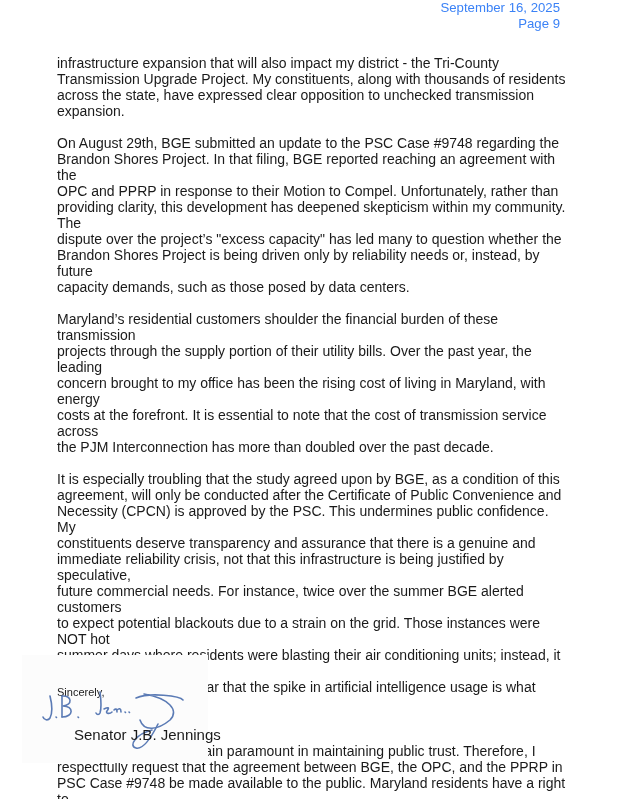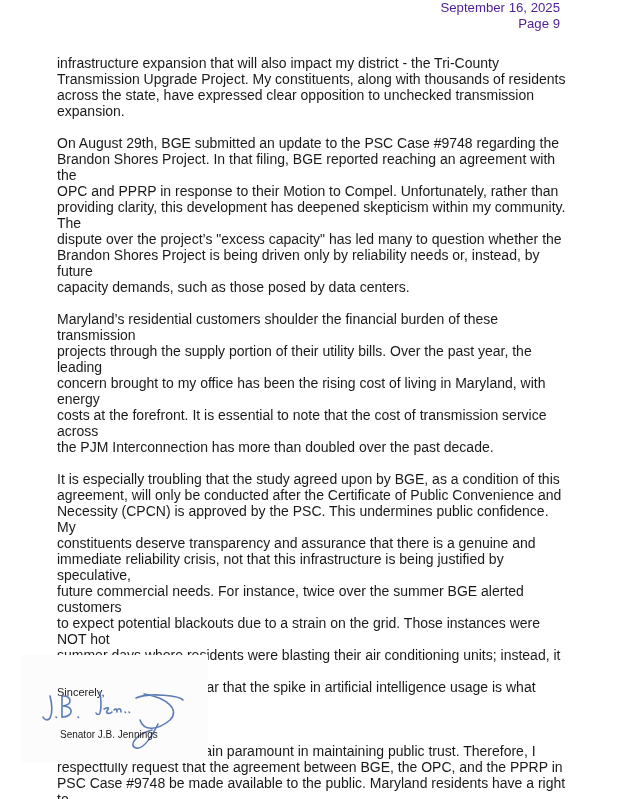--- a/index.html
+++ b/index.html
@@ -15,21 +15,21 @@
       font-family: "Liberation Sans", "DejaVu Sans", sans-serif;
       color: #1a1a1a;
     }
     .header {
       position: absolute;
       right: 57px;
       top: 0px;
       text-align: right;
       font-size: 13.2px;
       line-height: 16px;
-      color: #4c1d95;
+      color: #3b82f6;
     }
     .header div { white-space: nowrap; }
     .body-text {
       position: absolute;
       left: 57px;
       top: 55px;
       width: 510px;
       font-size: 14px;
       line-height: 16px;
     }
@@ -54,23 +54,23 @@
     }
     .signature {
       position: absolute;
       left: 40px;
       top: 680px;
       width: 150px;
       height: 75px;
     }
     .signer {
       position: absolute;
-      left: 60px;
+      left: 74px;
       top: 727px;
-      font-size: 10px;
+      font-size: 15px;
       line-height: 16px;
       white-space: nowrap;
     }
   </style>
 </head>
 <body>
 
 <div class="header">
   <div>September 16, 2025</div>
   <div>Page 9</div>

